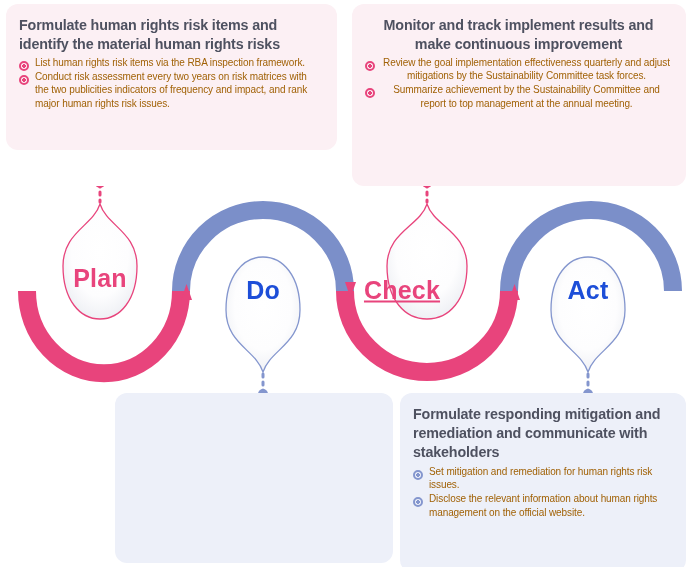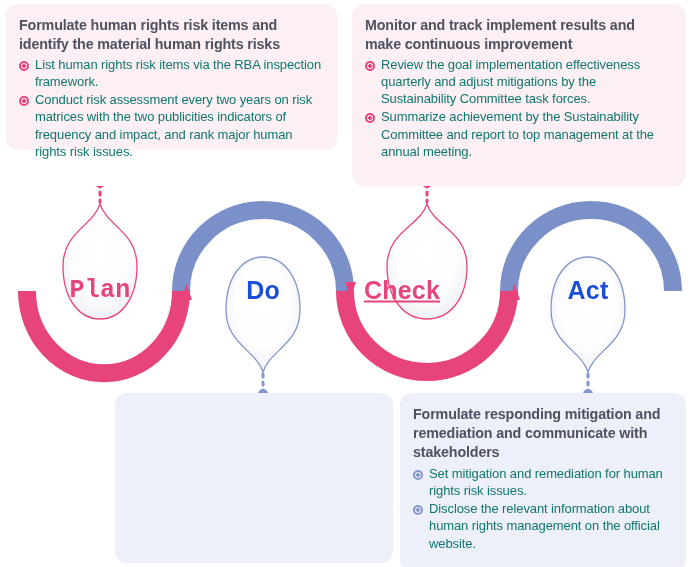--- a/index.html
+++ b/index.html
@@ -53,23 +53,23 @@
   }
 
   .bullets {
     list-style: none;
     margin: 0;
     padding: 0;
   }
   .bullets li {
     position: relative;
     padding-left: 16px;
-    font-size: 13px;
+    font-size: 10px;
     line-height: 1.32;
-    color: #0f766e;
+    color: #a16207;
     letter-spacing: -0.1px;
     margin-bottom: 1px;
   }
   
   .bullets li::before {
     content: "";
     position: absolute;
     left: 0;
     top: 4.5px;
     width: 10px;
@@ -83,41 +83,41 @@
       radial-gradient(circle at 50% 50%, #e8447c 0 1.9px, #fcf0f4 2.0px 100%);
   }
   .card.blue .bullets li::before {
     border: 2px solid #8496ce;
     background:
       radial-gradient(circle at 50% 50%, #8496ce 0 1.9px, #edf0f9 2.0px 100%);
   }
 
   
   #card-plan  { left: 6px;   top: 4px;   width: 331px; height: 146px; }
-  #card-check { left: 352px; top: 4px;   width: 334px; height: 182px; }
+  #card-check { left: 352px; top: 4px;   width: 334px; height: 182px; text-align: center; }
   #card-do    { left: 115px; top: 393px; width: 278px; height: 170px; }
   #card-act   { left: 400px; top: 393px; width: 286px; height: 179px; }
 
   #card-do .card-title,
   #card-act .card-title { margin-bottom: 3px; }
 
   
   .balloon-label {
     position: absolute;
     transform: translate(-50%, -50%);
     font-size: 25px;
     font-weight: bold;
     letter-spacing: 0.2px;
     white-space: nowrap;
     pointer-events: none;
   }
   .balloon-label.pink { color: #e8447c; }
   .balloon-label.blue { color: #1d4ed8; }
 
-  #label-plan  { left: 100px; top: 290px; font-family: Liberation Mono, monospace; }
+  #label-plan  { left: 100px; top: 278px; }
   #label-do    { left: 263px; top: 290px; }
   #label-check { left: 402px; top: 290px; text-decoration: underline; }
   #label-act   { left: 588px; top: 290px; }
 </style>
 </head>
 <body>
 
 <div id="diagram-root">
 
   <svg id="cycle-layer" viewBox="0 0 691 215" width="691" height="215">

